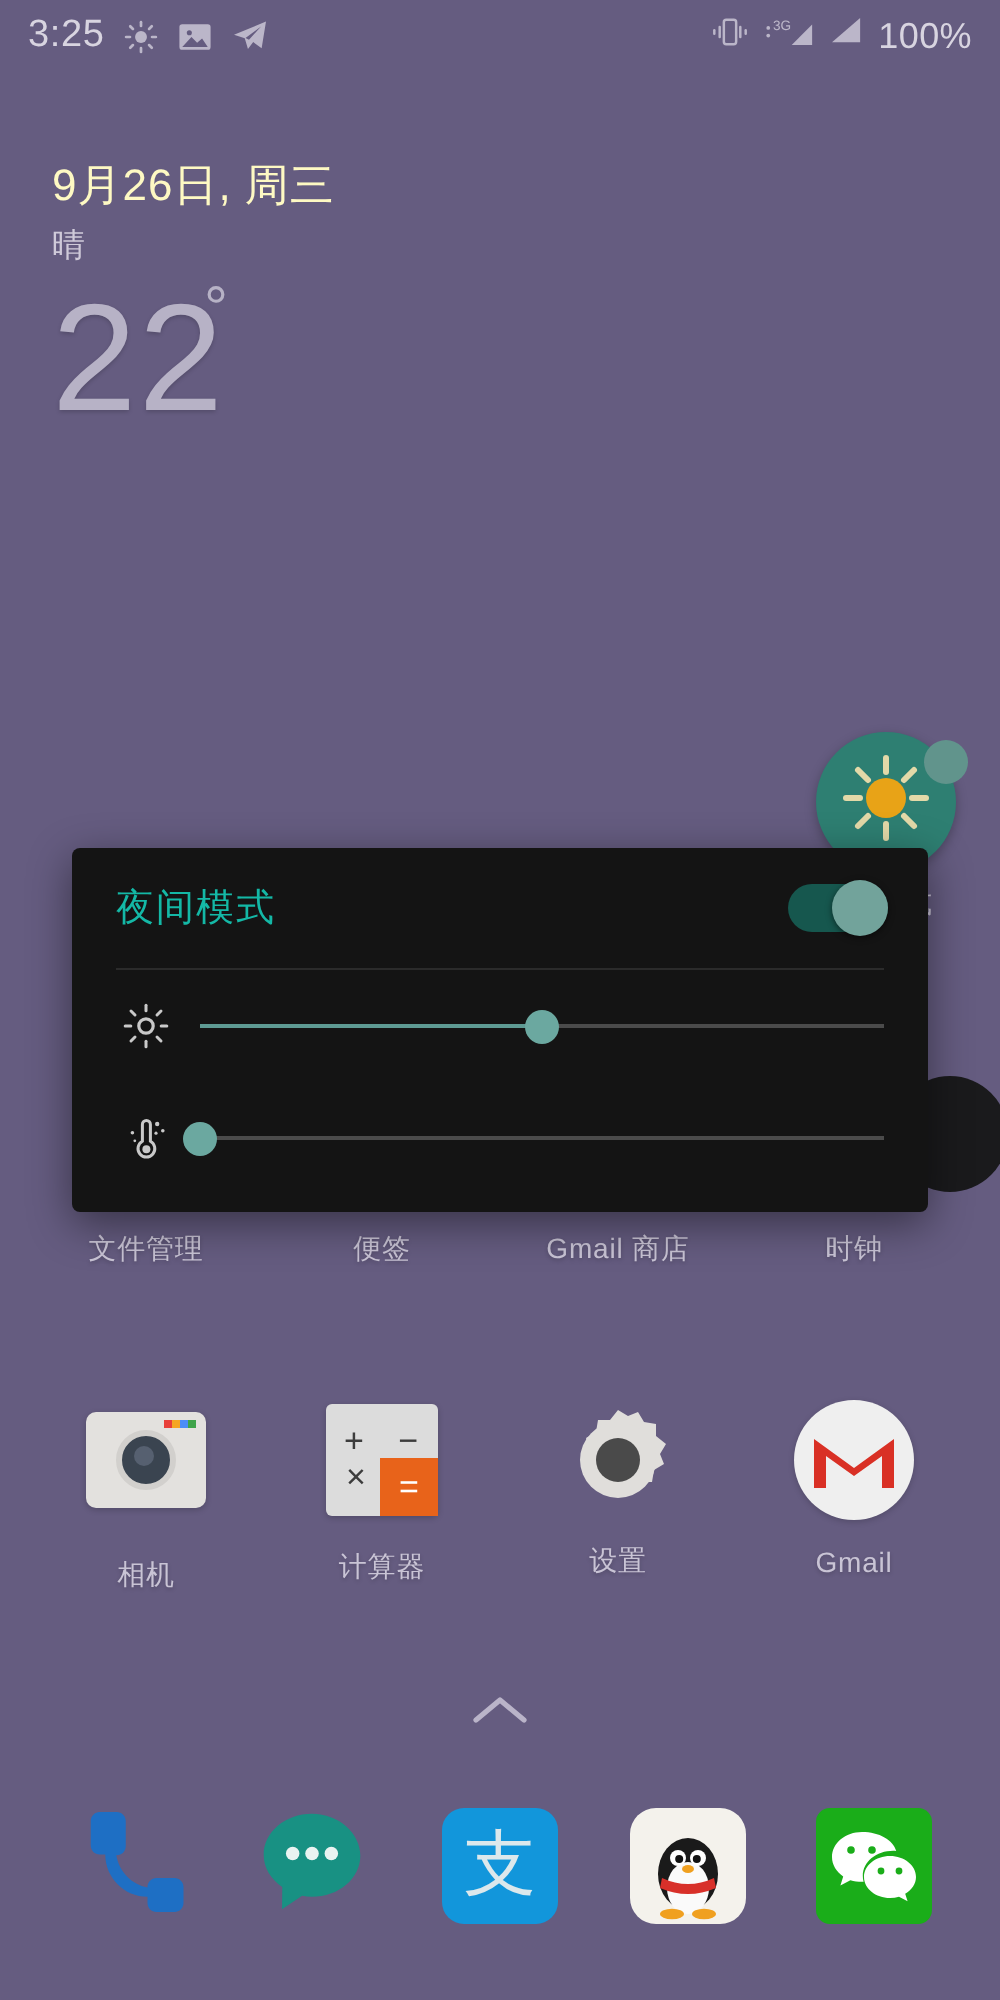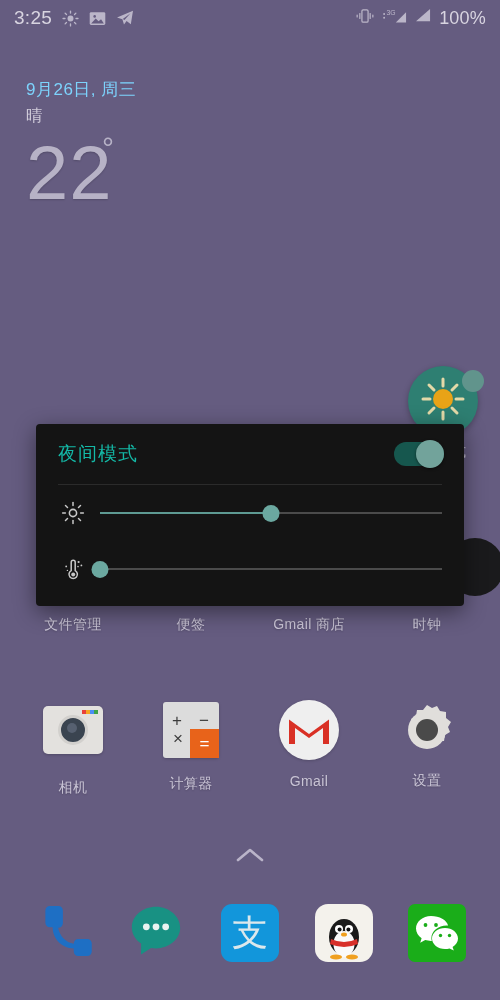--- a/index.html
+++ b/index.html
@@ -25,21 +25,21 @@
     color: #D6D2DE;
   }
   .sb-left { display: flex; align-items: center; gap: 10px; }
   .sb-right { display: flex; align-items: flex-start; gap: 7px; margin-left: auto; }
   .sb-clock { font-size: 19px; letter-spacing: .3px; color: #D8D4E0; }
   .sb-batt  { font-size: 18px; letter-spacing: .2px; color: #D8D4E0; }
   .sb-ico { display: inline-block; line-height: 0; opacity: .82; }
 
   
   #weather { position: absolute; left: 26px; top: 78px; }
-  .w-date { font-size: 17px; color: #7dd3fc; letter-spacing: .5px; }
+  .w-date { font-size: 22px; color: #fef9c3; letter-spacing: .5px; }
   .w-cond { font-size: 16.5px; color: #CFCAD9; margin-top: 4px; letter-spacing: .5px; }
   .w-temp-wrap { position: relative; margin-top: 8px; height: 76px; }
   .w-temp {
     font-size: 76px; font-weight: 300; color: #B7B2C6;
     line-height: 76px; letter-spacing: 1px;
     text-shadow: 0 1px 2px rgba(0,0,0,.18);
   }
   .w-deg {
     position: absolute; left: 76px; top: -4px;
     font-size: 30px; font-weight: 300; color: #B7B2C6;
@@ -359,41 +359,41 @@
             <span class="minus">−</span>
             <span class="times">×</span>
           <div class="eqbox">=</div>
         </div>
       </div>
       <div class="app-label">计算器</div>
     </div>
 
     <div class="app">
       <div class="app-ico">
-        <div class="ico-gmail">
-          <svg width="40" height="28" viewBox="0 0 40 28">
-            <path d="M0 3.5 L0 28 L6 28 L6 12 L20 22 L34 12 L34 28 L40 28 L40 3.5 L20 18 Z" fill="#D93025"></path>
-            <path d="M0 2 L20 16.5 L40 2 L40 0 L0 0 Z" fill="#D93025" opacity="0"></path>
-          </svg>
-        </div>
-      </div>
-      <div class="app-label">Gmail</div>
-    </div>
-
-    <div class="app">
-      <div class="app-ico">
         <div class="ico-settings">
           <svg width="62" height="62" viewBox="0 0 62 62">
             <path fill="#E0DEDB" d="M31 6 l5 3 5-2 3 5 6 1 0 6 5 4 -3 5 2 5 -5 3 -1 6 -6 0 -4 5 -5 -3 -5 2 -3 -5 -6 -1 0 -6 -5 -4 3 -5 -2 -5 5 -3 1 -6 6 0z"></path>
             <circle cx="31" cy="31" r="19" fill="#E0DEDB"></circle>
             <circle cx="31" cy="31" r="11" fill="#4A4A4A"></circle>
           </svg>
         </div>
       </div>
       <div class="app-label">设置</div>
+    </div>
+
+    <div class="app">
+      <div class="app-ico">
+        <div class="ico-gmail">
+          <svg width="40" height="28" viewBox="0 0 40 28">
+            <path d="M0 3.5 L0 28 L6 28 L6 12 L20 22 L34 12 L34 28 L40 28 L40 3.5 L20 18 Z" fill="#D93025"></path>
+            <path d="M0 2 L20 16.5 L40 2 L40 0 L0 0 Z" fill="#D93025" opacity="0"></path>
+          </svg>
+        </div>
+      </div>
+      <div class="app-label">Gmail</div>
     </div>
   </div>
 
   <div id="drawer-chevron">
     <span>
       <svg width="30" height="18" viewBox="0 0 30 18" fill="none">
         <path d="M3 14 L15 4 L27 14" stroke="#BAB4C9" stroke-width="2.6" stroke-linecap="round" stroke-linejoin="round"></path>
       </svg>
     </span>
   </div>

